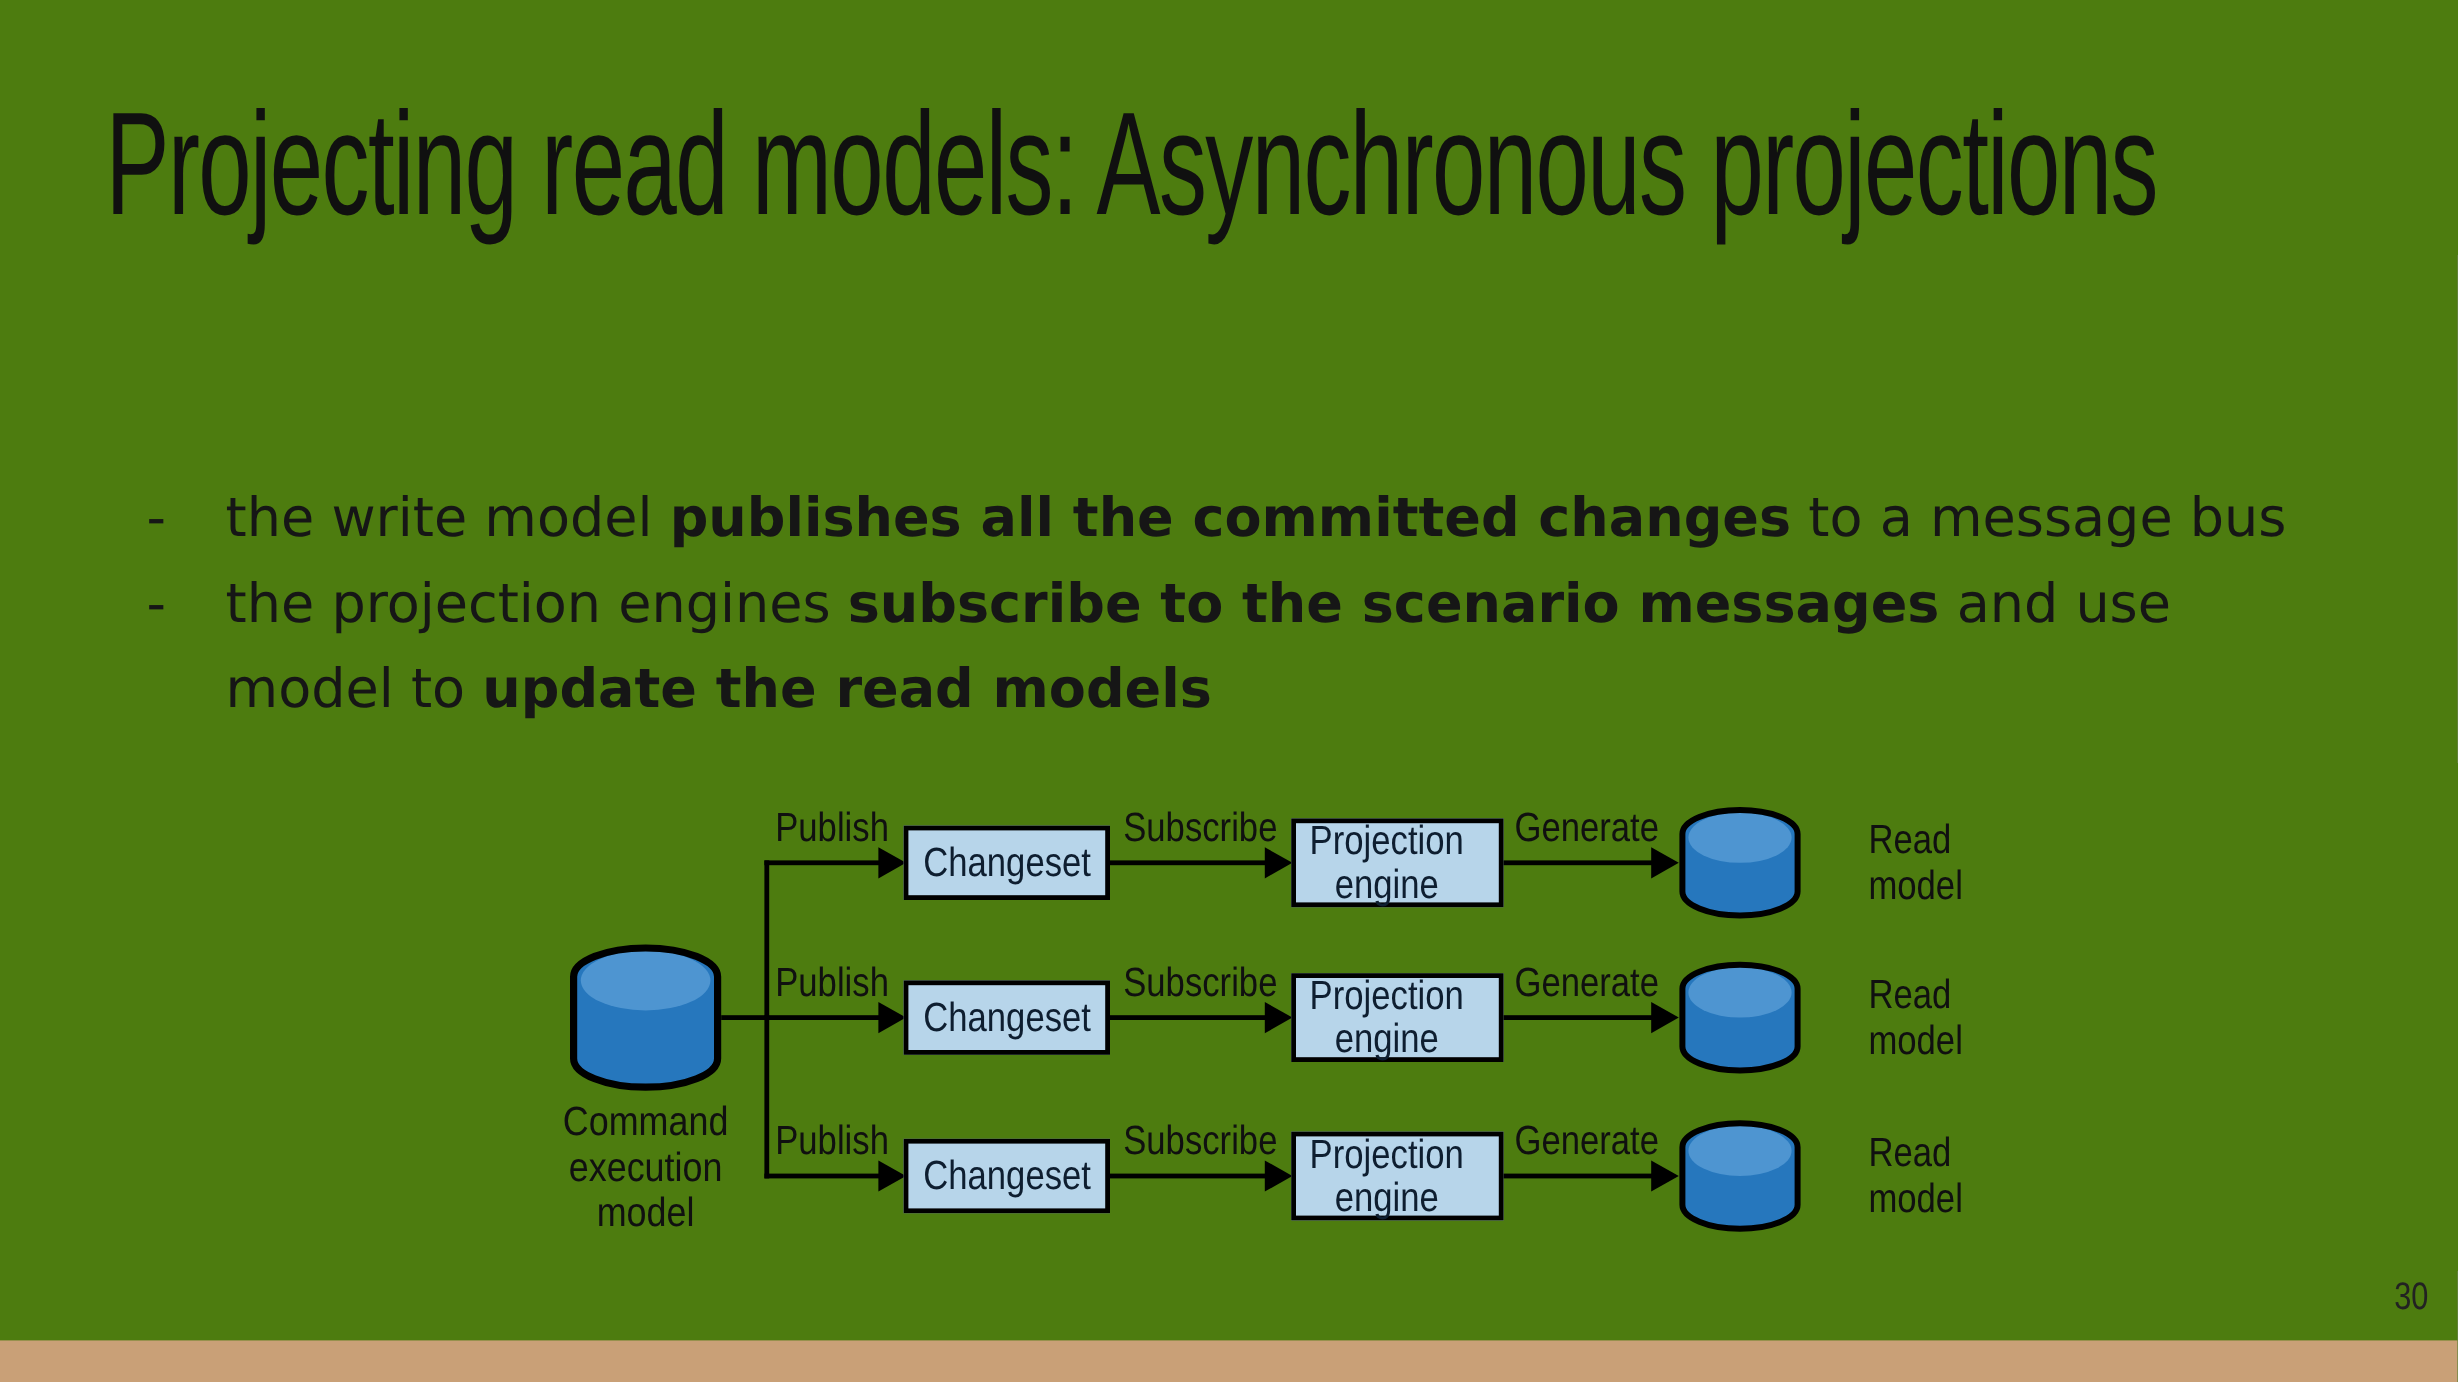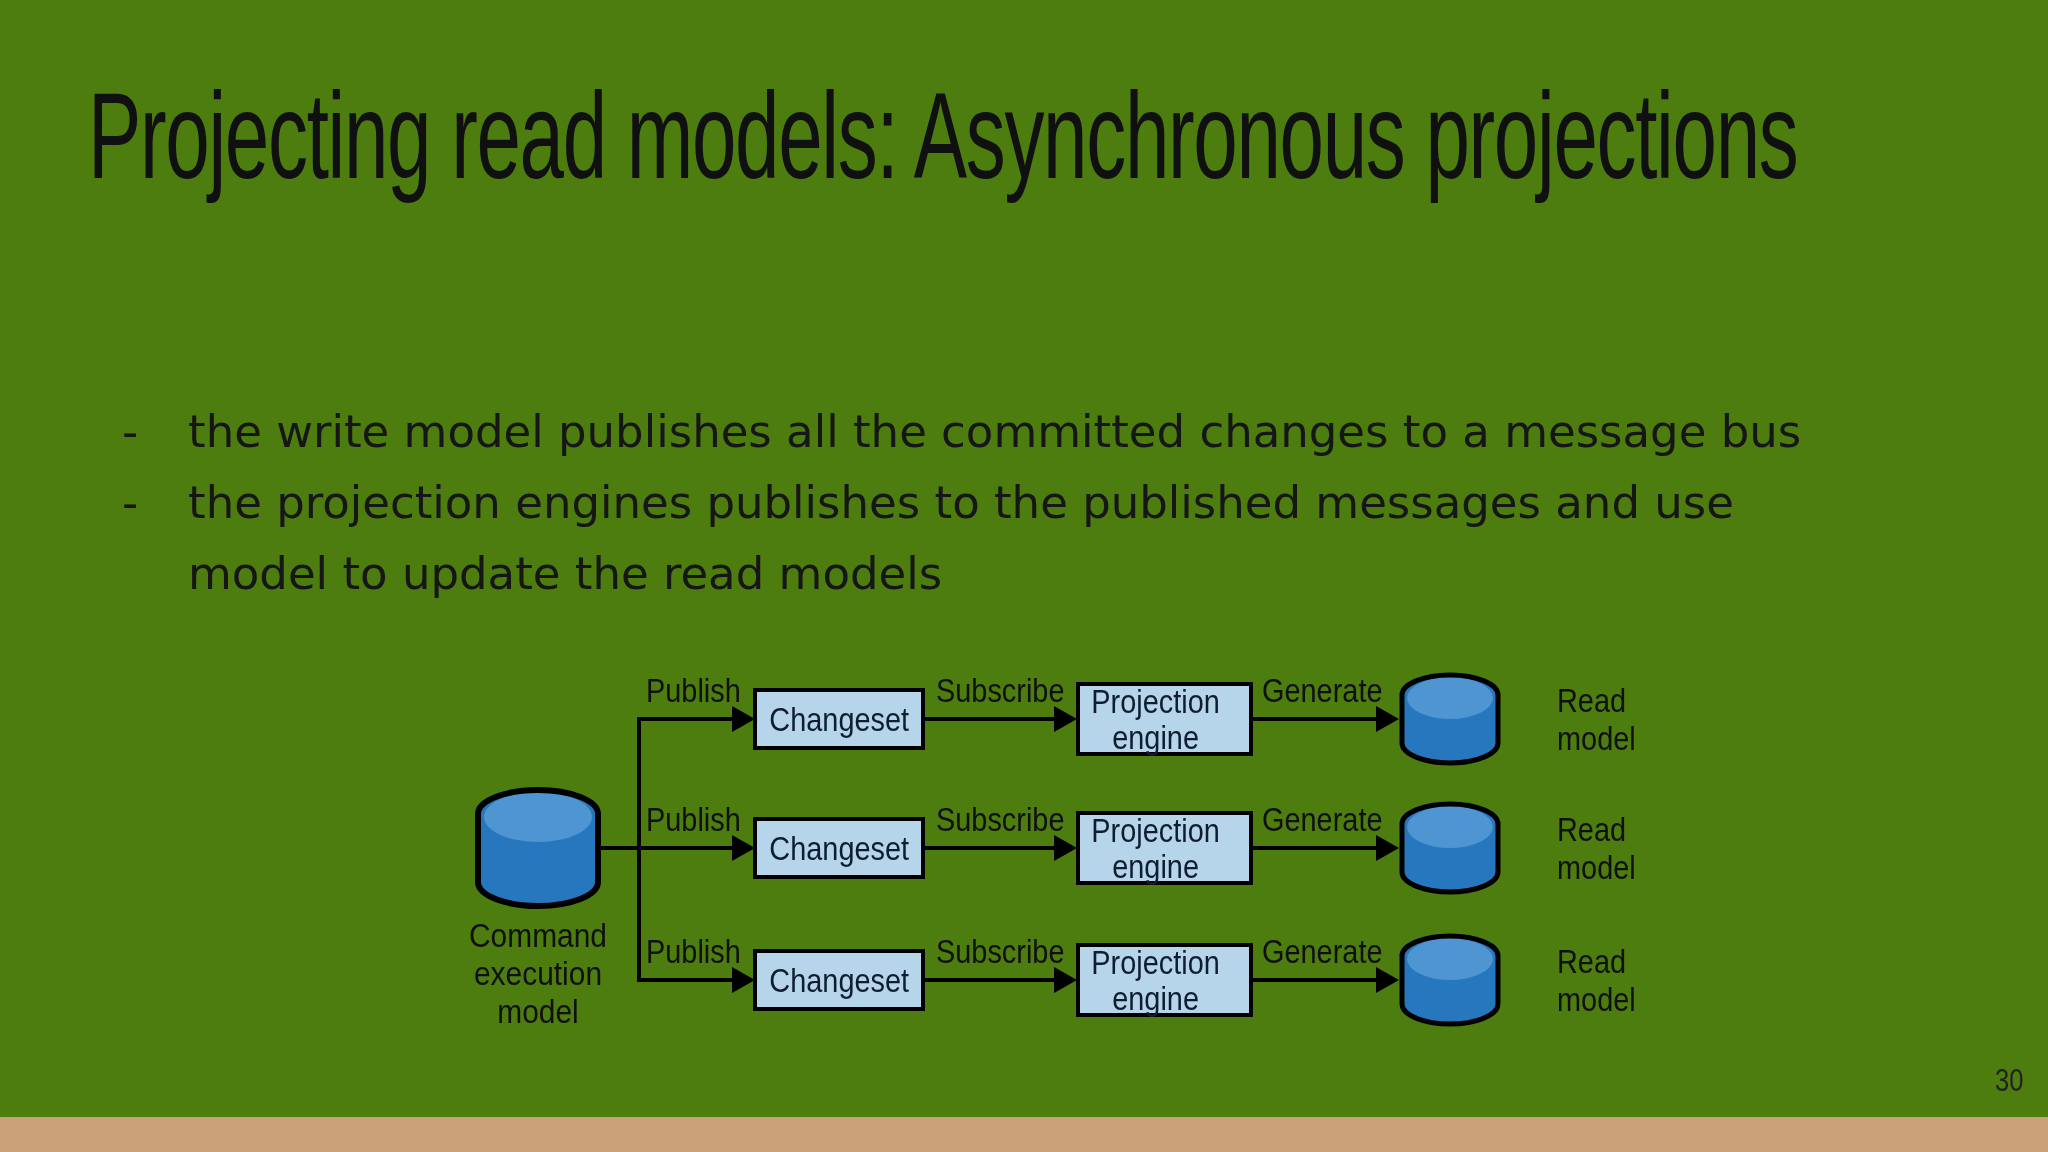--- a/index.html
+++ b/index.html
@@ -8,21 +8,21 @@
   
   .title{position:absolute;left:88px;top:66px;white-space:nowrap;
          font-family:"Liberation Sans",sans-serif;font-weight:400;font-size:122px;
          letter-spacing:-2px;color:#101010;}
   .title .squeeze{display:inline-block;transform:scaleX(0.655);transform-origin:left center;}
   
   .intro{position:absolute;left:90px;top:294px;font-size:45px;color:#161616;}
   .bullets{position:absolute;left:122px;top:396px;width:1820px;font-size:45px;line-height:71px;color:#161616;}
   .bullet{display:flex;}
   .bullet .marker{width:66px;flex:none;}
-  .bullet b{font-weight:400;text-align:center;}
+  .bullet b{font-weight:700;text-align:center;}
   
   .diagram{position:absolute;left:0;top:0;width:2048px;height:1152px;}
   .hline,.vline{position:absolute;background:#000;}
   .edge-label{position:absolute;font-family:"Liberation Sans",sans-serif;font-size:34px;color:#101010;
               white-space:nowrap;transform:scaleX(0.85);transform-origin:left bottom;}
   .node-box{position:absolute;background:#b7d5ea;border:4px solid #d946ef;box-sizing:border-box;
             display:flex;align-items:center;justify-content:flex-start;
             font-family:"Liberation Sans",sans-serif;font-size:34px;color:#0e1e30;}
   .node-box .inner{transform:scaleX(0.85);text-align:center;line-height:36px;white-space:nowrap;}
   .arrow-right{position:absolute;width:0;height:0;border-left:23px solid #000;
@@ -50,21 +50,21 @@
   </h1>
 
 
   <div class="bullets" id="bullets">
       <div class="bullet">
         <span class="marker">-</span>
         <span><span>the write model </span><b>publishes all the committed changes</b><span> to a message bus</span></span>
       </div>
       <div class="bullet">
         <span class="marker">-</span>
-        <span><span>the projection engines </span><b>publishes to the published messages</b><span> and use</span><br><span>model to </span><b>update the read models</b></span>
+        <span><span>the projection engines </span><b>subscribe to the scenario messages</b><span> and use</span><br><span>model to </span><b>update the read models</b></span>
       </div>
     </div>
 
   <div class="diagram" id="diagram">
 
     <svg class="cyl" style="left:473px;top:786px;" width="130" height="124" viewBox="0 0 130 124">
       <path class="cyl-body" d="M5 28 A60 24 0 0 1 125 28 L125 96 A60 24 0 0 1 5 96 Z" fill="#2677bd"></path>
       <ellipse class="cyl-top" cx="65" cy="31" rx="54" ry="25" fill="#4e95d1"></ellipse>
       <path class="cyl-outline" d="M5 28 A60 24 0 0 1 125 28 L125 96 A60 24 0 0 1 5 96 Z" fill="none" stroke="#000" stroke-width="6" stroke-linejoin="round"></path>
     </svg>

